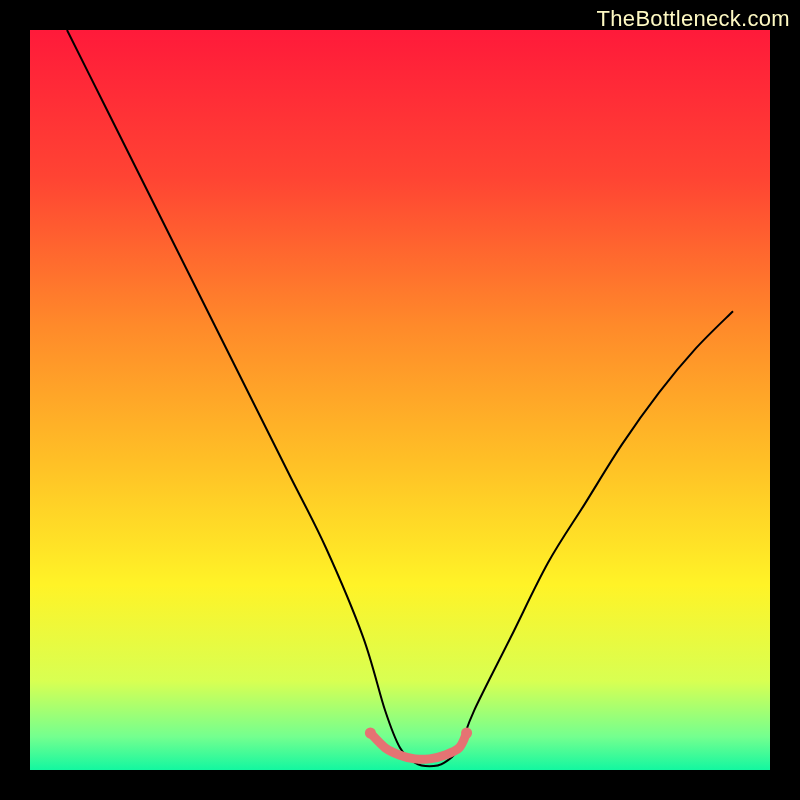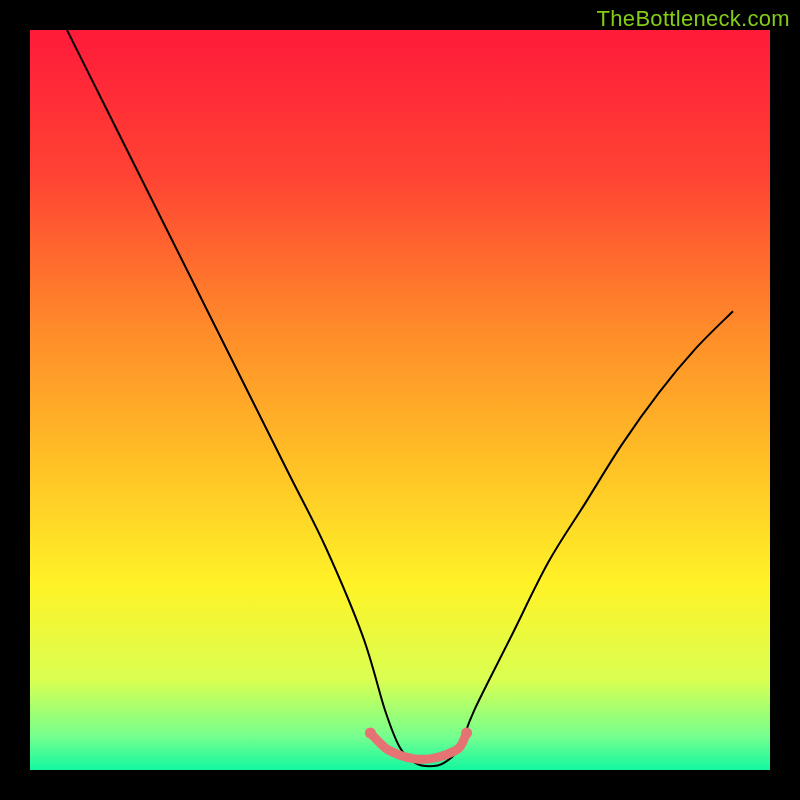--- a/index.html
+++ b/index.html
@@ -14,21 +14,21 @@
   .frame {
     position: relative;
     width: 800px;
     height: 800px;
     background: #000;
   }
   .watermark {
     position: absolute;
     top: 6px;
     right: 10px;
-    color: #84cc16;
+    color: #fef9c3;
     font-size: 22px;
     letter-spacing: 0.3px;
     z-index: 20;
     pointer-events: none;
     margin-left: 20px;
   }
   svg {
     display: block;
   }
 </style>

